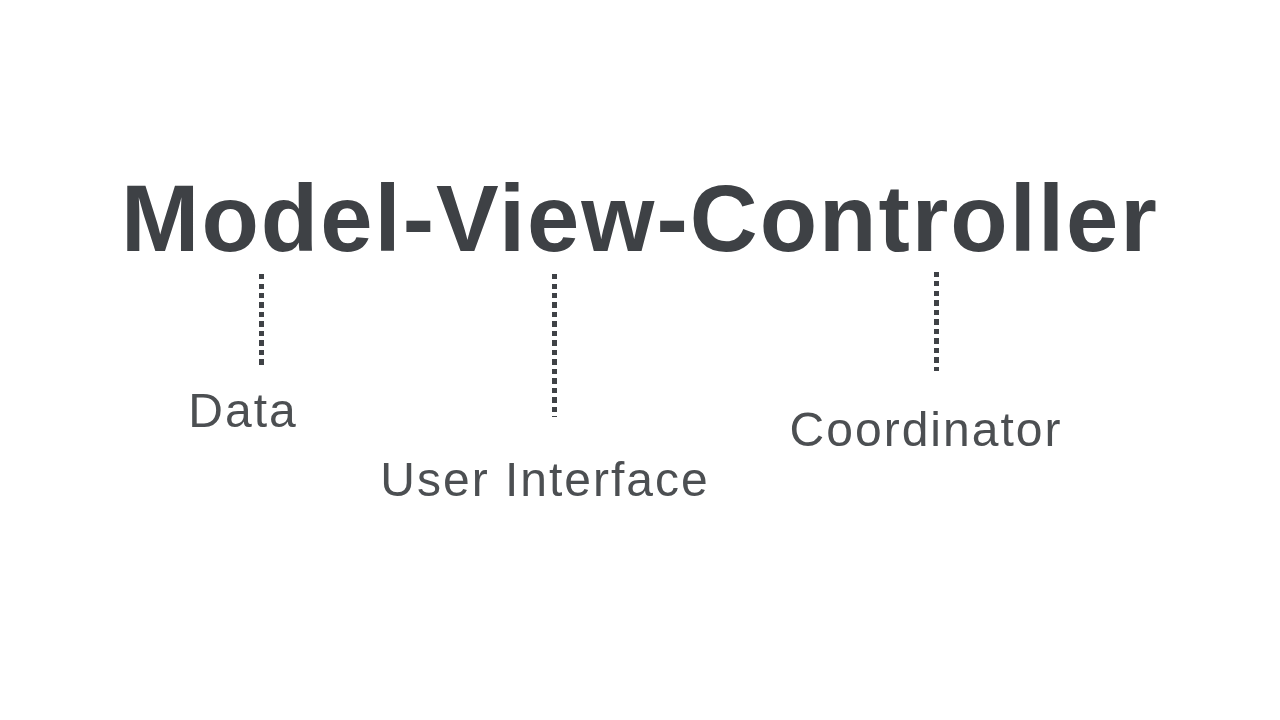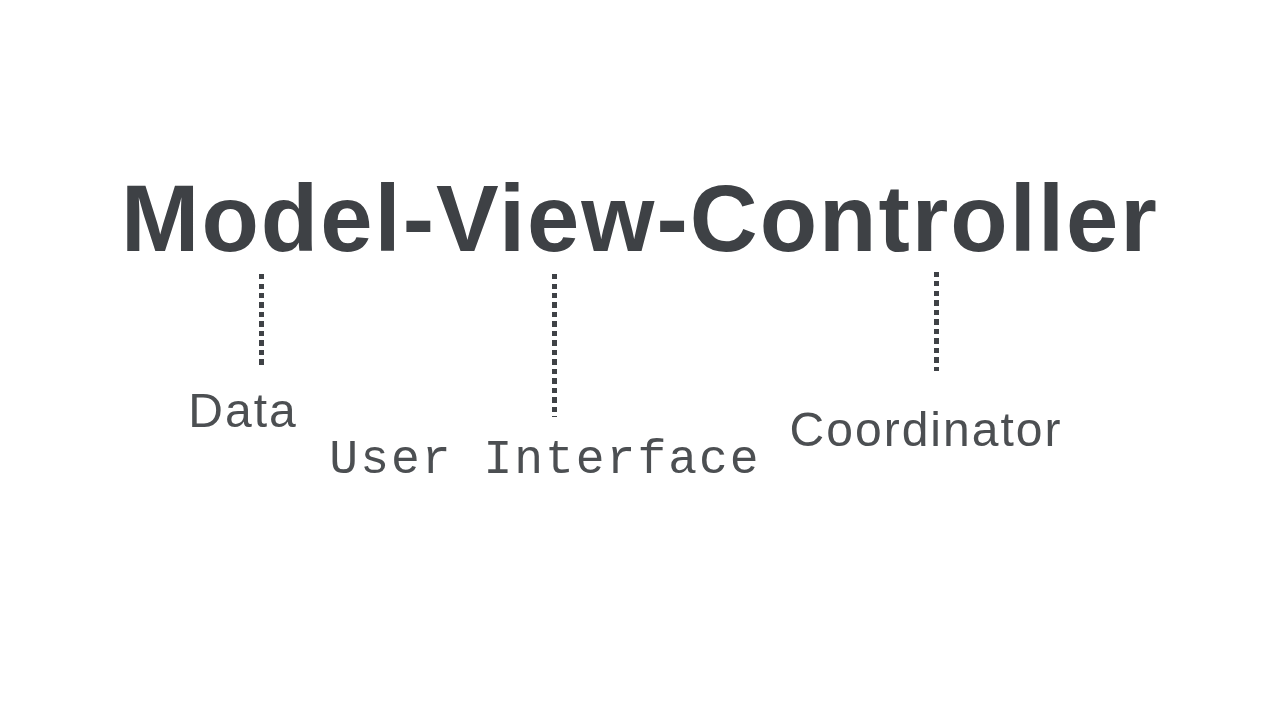--- a/index.html
+++ b/index.html
@@ -46,21 +46,21 @@
     position: absolute;
     transform: translateX(-50%);
     font-size: 48px;
     font-weight: 300;
     letter-spacing: 2px;
     line-height: 1;
     color: var(--label, #4c4f52);
     white-space: nowrap;
   }
   .meaning-model      { left: 243px; top: 387px; }
-  .meaning-view       { left: 545px; top: 436px; font-family: Liberation Mono, monospace; }
+  .meaning-view       { left: 545px; top: 456px; }
   .meaning-controller { left: 926px; top: 406px; }
 </style>
 </head>
 <body>
 
 <div class="slide">
 
   <div class="title">Model-View-Controller</div>
 
   <div class="connector connector-model"></div>

